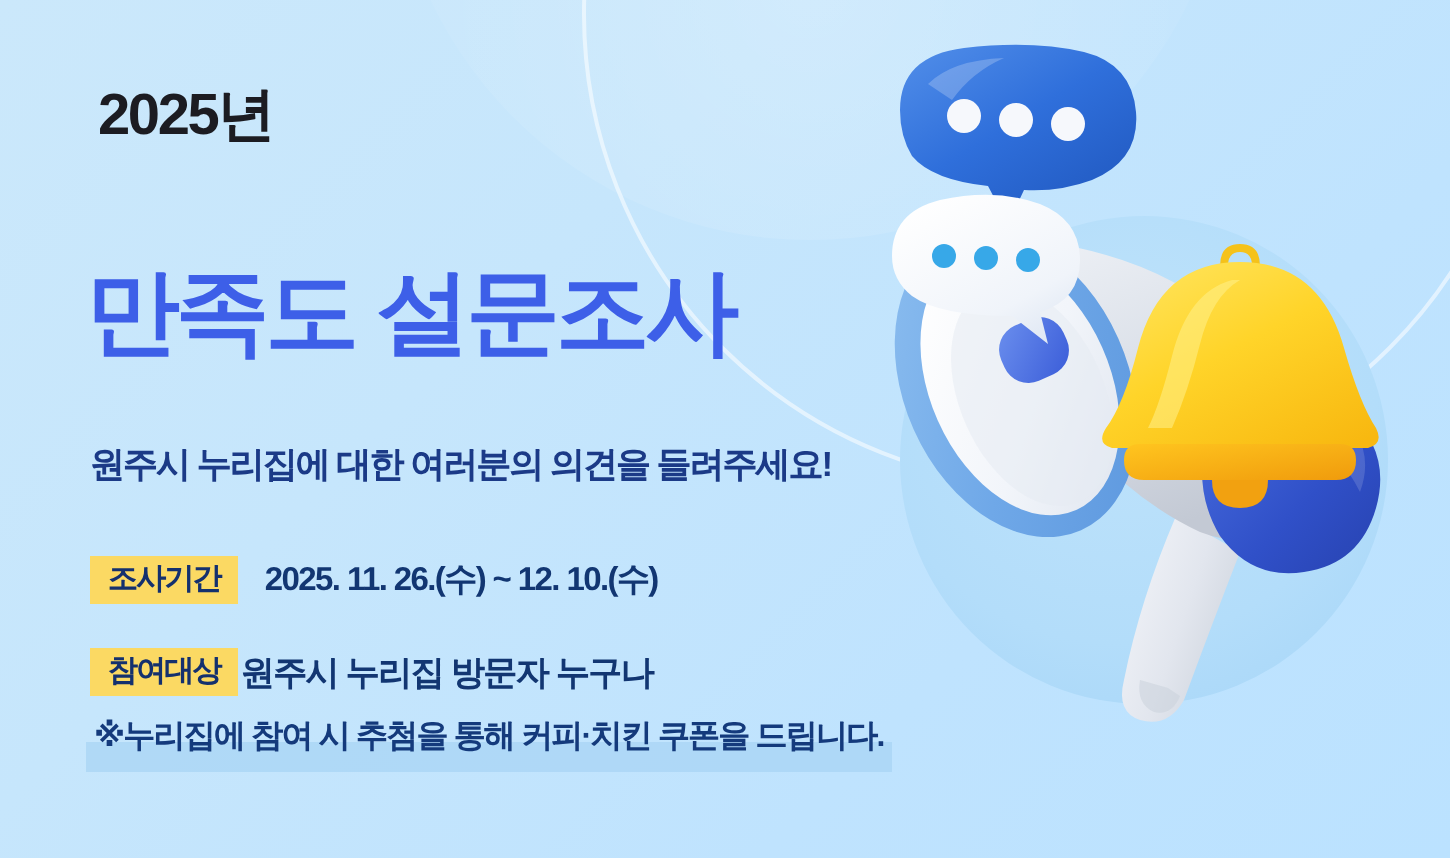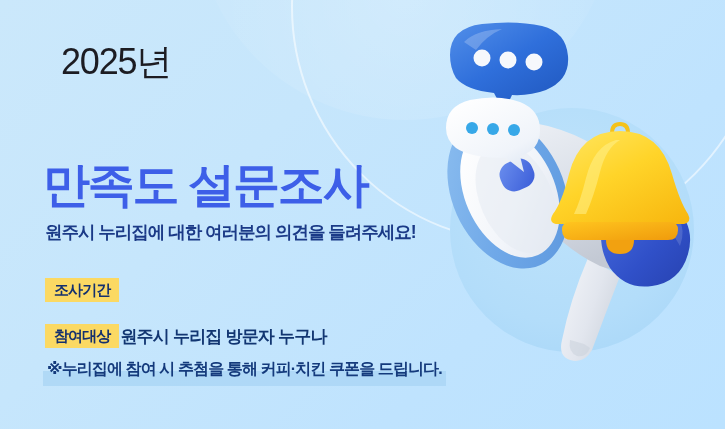--- a/index.html
+++ b/index.html
@@ -27,31 +27,31 @@
   }
 
   
   .illus{position:absolute;left:420px;top:0;width:305px;height:429px;}
   .illus svg{display:block;width:305px;height:429px;}
 
   
   .content{position:absolute;left:45px;top:0;width:400px;height:429px;}
 
   .year{
-    position:absolute;left:16px;top:44px;
-    font-size:36px;font-weight:normal;letter-spacing:-1.2px;
+    position:absolute;left:4px;top:44px;
+    font-size:29px;font-weight:bold;letter-spacing:-1.2px;
     color:#1c1c22;line-height:1;
   }
   .title1{
     position:absolute;left:-2px;top:88px;
     font-size:47px;font-weight:bold;letter-spacing:-2.2px;
     color:#1f3f9e;line-height:1;white-space:nowrap;
   }
   .title2{
-    position:absolute;left:-2px;top:161px;
+    position:absolute;left:-2px;top:132px;
     font-size:47px;font-weight:bold;letter-spacing:-2.2px;
     color:#3d5fe8;line-height:1;white-space:nowrap;
   }
   .subtitle{
     position:absolute;left:0;top:224px;
     font-size:17.5px;font-weight:bold;letter-spacing:-1px;
     color:#1b3a87;line-height:1;white-space:nowrap;
   }
 
   .info-row{position:absolute;left:0;display:flex;align-items:center;}
@@ -207,20 +207,21 @@
 
     <div class="year">2025년</div>
 
 
     <div class="title2">만족도 설문조사</div>
 
     <div class="subtitle">원주시 누리집에 대한 여러분의 의견을 들려주세요!</div>
 
     <div class="info-row r1">
       <span class="badge">조사기간</span>
+      <span class="info-val">2025. 11. 26.(수) ~ 12. 10.(수)</span>
     </div>
 
     <div class="info-row r2">
       <span class="badge">참여대상</span>
       <span class="info-val">원주시 누리집 방문자 누구나</span>
     </div>
 
     <div class="note-wrap">
       <span class="note-hl"></span>
       <span class="note">※누리집에 참여 시 추첨을 통해 커피·치킨 쿠폰을 드립니다.</span>

